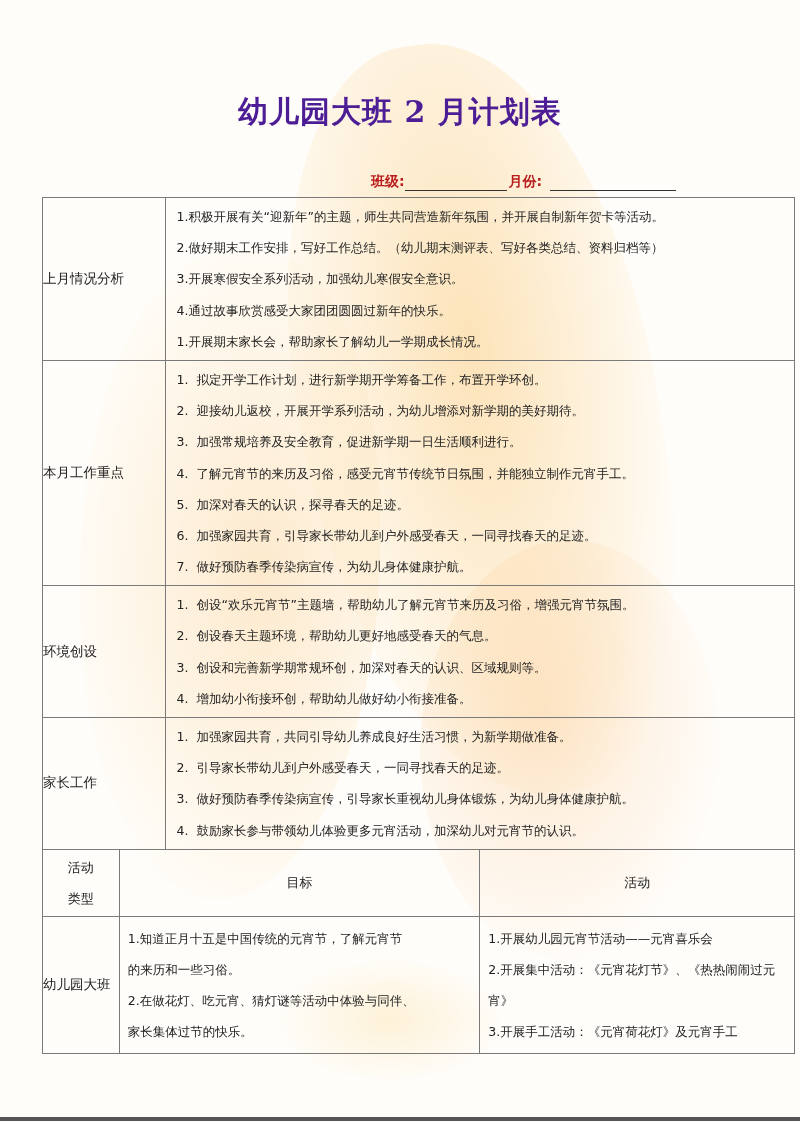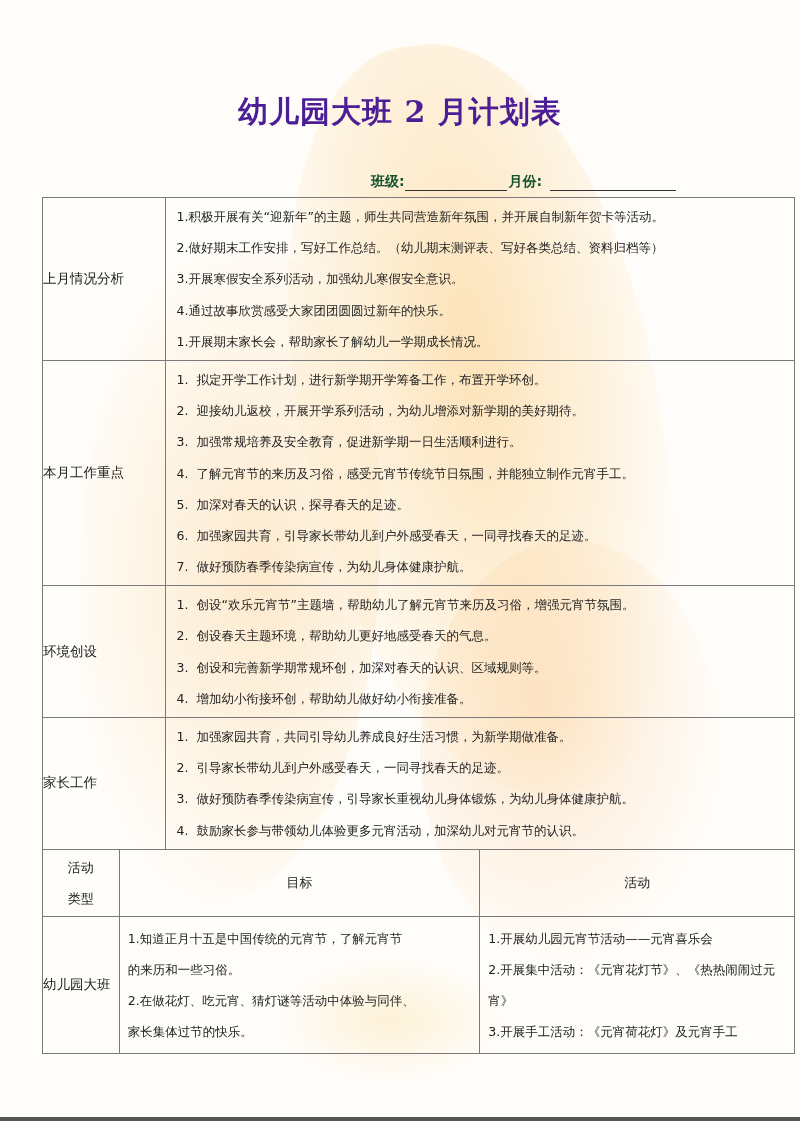--- a/index.html
+++ b/index.html
@@ -16,21 +16,21 @@
     background:radial-gradient(ellipse at 60% 50%, rgba(250,210,150,0.45), rgba(252,230,190,0.2) 60%, rgba(255,255,255,0) 80%); }
   .blob3 { left:420px; top:540px; width:300px; height:420px; border-radius:50%;
     background:radial-gradient(ellipse at 40% 40%, rgba(250,200,140,0.4), rgba(255,255,255,0) 75%); }
   .blob4 { left:280px; top:960px; width:220px; height:120px; border-radius:50%;
     background:radial-gradient(ellipse, rgba(250,220,150,0.35), rgba(255,255,255,0) 75%); }
 
   .title {
     position:absolute; left:0; width:800px; top:92px; text-align:center;
     font-family:"DejaVu Serif", serif; font-size:30px; font-weight:bold; color:#4c1d95; letter-spacing:1px;
   }
-  .meta { position:absolute; top:173px; left:371px; font-size:14px; font-weight:bold; color:#14532d; }
+  .meta { position:absolute; top:173px; left:371px; font-size:14px; font-weight:bold; color:#b91c1c; }
   .meta .blank { display:inline-block; border-bottom:1px solid #333; vertical-align:bottom; height:14px; }
   .meta .b1 { width:102px; margin-right:2px; }
   .meta .b2 { width:126px; margin-left:8px; }
 
   table.plan {
     position:absolute; left:42px; top:197px; width:753px;
     border-collapse:collapse; font-size:12.5px; color:#222;
   }
   table.plan td { border:1.3px solid #7a7a7a; vertical-align:middle; padding:0; }
   .label-cell { font-size:13.5px; }

